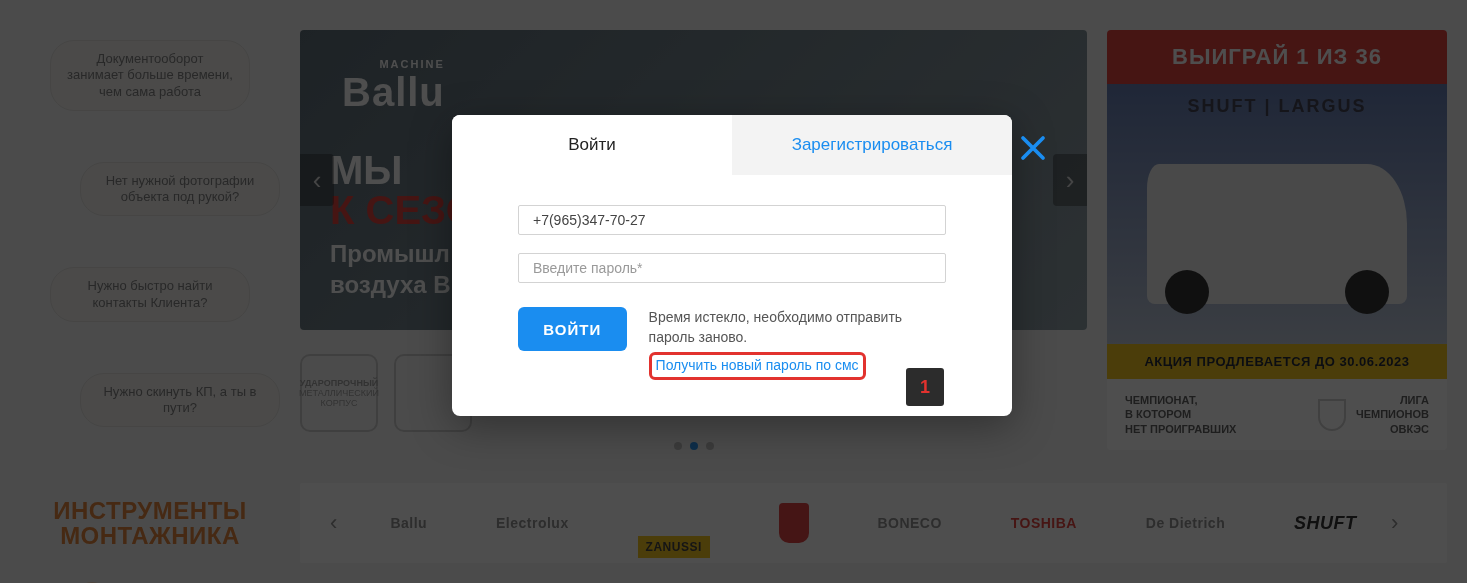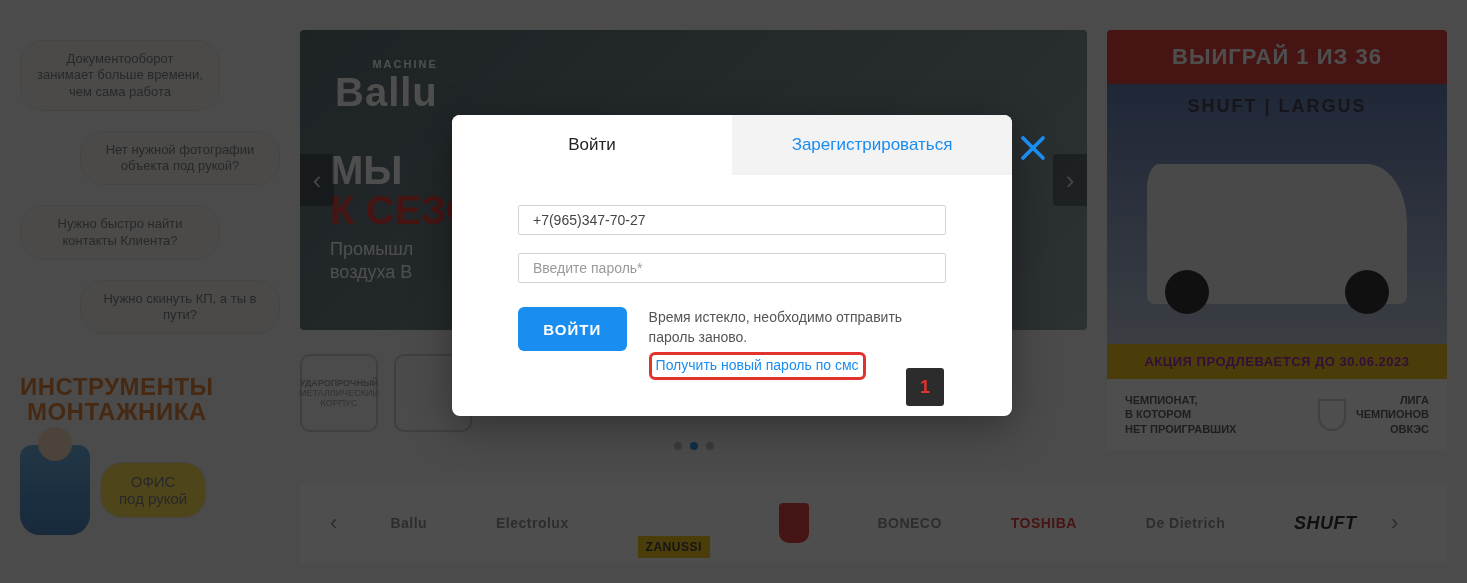--- a/index.html
+++ b/index.html
@@ -1,42 +1,42 @@
 <!DOCTYPE html>
 <html><head>
 <meta charset="utf-8">
 <style>
   * { box-sizing: border-box; margin: 0; padding: 0; }
   html, body { width: 1467px; height: 583px; font-family: Arial, Helvetica, sans-serif; overflow: hidden; }
   body { background: #2a2a2a; position: relative; }
 
   
   .page { position: absolute; inset: 0; background: #f5f5f5; display: flex; gap: 20px; padding: 30px 20px; }
-  .col-left { width: 260px; display: flex; flex-direction: column; align-items: flex-start; }
+  .col-left { width: 260px; display: flex; flex-direction: column; align-items: center; gap: 31px; }
   .col-mid { flex: 1; display: flex; flex-direction: column; }
   .col-right { width: 340px; display: flex; flex-direction: column; }
 
   
   .cloud { background: #f3f1ee; border: 1px solid #e0dedb; border-radius: 24px; padding: 10px 16px; text-align: center; color: #777; font-size: 13px; line-height: 1.25; margin: 10px 0; max-width: 200px; }
   .cloud.r { align-self: flex-end; }
   .left-title { margin-top: 30px; font-weight: 800; font-size: 24px; color: #e07b2d; text-align: center; line-height: 1.05; letter-spacing: .5px; }
   .left-office { margin-top: 20px; display:flex; align-items:center; gap:10px; }
   .mascot { width:70px; height:90px; background: linear-gradient(#5fa9e0,#3c7dbd); border-radius: 12px 12px 20px 20px; position:relative; }
   .mascot::before{content:'';position:absolute;top:-18px;left:18px;width:34px;height:34px;border-radius:50%;background:#f6d6b8;}
   .office-cloud { background:#fde047; border:1px solid #e0dedb; border-radius:22px; padding:10px 18px; color:#777; font-size:15px; text-align:center; }
 
   
   .slider { position: relative; height: 300px; border-radius: 4px; overflow: hidden; background: linear-gradient(135deg,#51636e,#86979f); }
-  .slider .brand { position:absolute; top:28px; left:35px; color:#fff; font-weight:700; }
+  .slider .brand { position:absolute; top:28px; left:42px; color:#fff; font-weight:700; }
   .slider .brand .ballu { font-size:40px; letter-spacing:1px; }
   .slider .brand .sup { font-size:11px; letter-spacing:2px; display:block; text-align:right; }
   .slider .headline { position:absolute; left:30px; top:120px; color:#fff; }
   .slider .headline .big { font-size:40px; font-weight:900; line-height:1; }
   .slider .headline .red { color:#e2322e; }
-  .slider .headline .sub { font-size:18px; margin-top:8px; line-height:1.3; }
+  .slider .headline .sub { font-size:24px; margin-top:8px; line-height:1.3;font-weight:bold; }
   .nav { position:absolute; top:50%; transform:translateY(-50%); width:34px; height:52px; background:rgba(0,0,0,.35); display:flex; align-items:center; justify-content:center; color:#ddd; font-size:26px; cursor:pointer; }
   .nav.prev{ left:0; border-radius:0 4px 4px 0;}
   .nav.next{ right:0; border-radius:4px 0 0 4px;}
   .badges { display:flex; gap:16px; margin-top:24px; }
   .badge { width:78px; height:78px; border:2px solid #c9c9c9; border-radius:10px; display:flex; flex-direction:column; align-items:center; justify-content:center; color:#9a9a9a; font-size:9px; text-align:center; padding:4px; }
   .dots { display:flex; justify-content:center; gap:8px; margin-top:10px; }
   .dot { width:8px; height:8px; border-radius:50%; background:#bbb; }
   .dot.active{ background:#1a8df0; }
 
   
@@ -49,21 +49,21 @@
   .brand-logo.toshiba { color:#e2322e; }
   .brand-logo.shuft { color:#222; font-style:italic; font-weight:900; font-size:18px; }
 
   
   .promo { background:#fff; border-radius:4px; overflow:hidden; height:420px; display:flex; flex-direction:column; }
   .promo-top { background:#e2322e; color:#fff; text-align:center; font-weight:800; font-size:22px; padding:14px; letter-spacing:1px;}
   .promo-mid { flex:1; background:linear-gradient(#5872ad,#b9c4d6); position:relative; display:flex; align-items:center; justify-content:center; }
   .promo-mid .lada { position:absolute; top:12px; left:0; right:0; color:#334; text-align:center; font-weight:700; letter-spacing:2px; font-size:18px;}
   .promo-mid .car { width:260px; height:140px; background:#eee; border-radius:12px 40px 8px 8px / 24px 60px 8px 8px; position:relative; margin-top:40px;}
   .promo-mid .car::before{content:'';position:absolute;bottom:-10px;left:18px;width:44px;height:44px;border-radius:50%;background:#222;box-shadow:180px 0 #222;}
-  .promo-yellow { background:#f4c20d; color:#a21caf; text-align:center; font-weight:800; font-size:13px; padding:10px; letter-spacing:.5px;}
+  .promo-yellow { background:#f4c20d; color:#0f172a; text-align:center; font-weight:800; font-size:13px; padding:10px; letter-spacing:.5px;}
   .promo-bottom { display:flex; justify-content:space-between; padding:14px 18px; font-size:11px; color:#555; }
   .promo-bottom .champ { font-weight:800; line-height:1.3; }
   .promo-bottom .liga { text-align:right; font-weight:700; line-height:1.3;}
   .promo-bottom .shield{ width:28px; height:32px; background:#fff; border:2px solid #ccc; border-radius:0 0 14px 14px; margin:0 10px; }
 
   
   .dim { position:absolute; inset:0; background:rgba(10,10,10,.72); }
 
   
   .modal { position:absolute; left:452px; top:115px; width:560px; background:#fff; border-radius:8px; box-shadow:0 10px 40px rgba(0,0,0,.35); }

